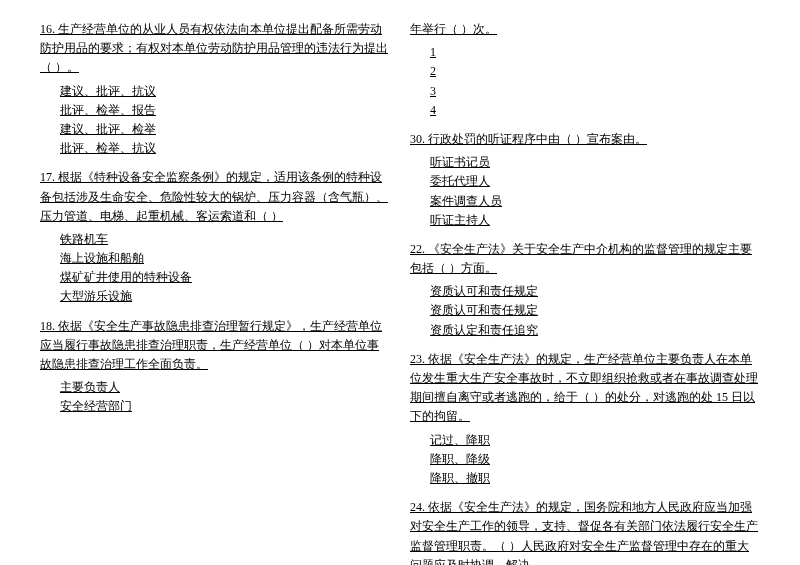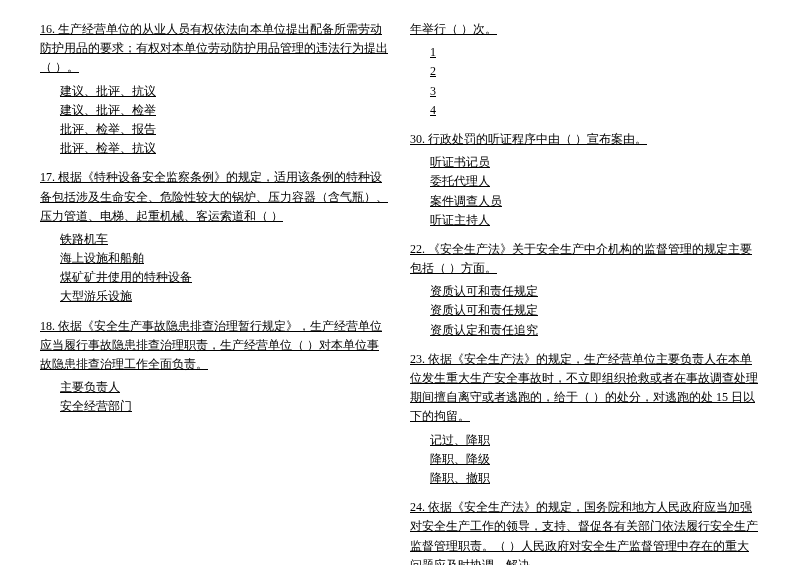--- a/index.html
+++ b/index.html
@@ -44,22 +44,22 @@
 <body>
 
 <div class="page-content">
   <div class="two-col">
 
     <div class="col">
 
       <div class="question-block">
         <div class="question-text">16. 生产经营单位的从业人员有权依法向本单位提出配备所需劳动防护用品的要求；有权对本单位劳动防护用品管理的违法行为提出（    ）。</div>
         <div class="option">建议、批评、抗议</div>
+        <div class="option">批评、检举、报告</div>
         <div class="option">建议、批评、检举</div>
-        <div class="option">批评、检举、报告</div>
         <div class="option">批评、检举、抗议</div>
       </div>
 
       <div class="question-block">
         <div class="question-text">17. 根据《特种设备安全监察条例》的规定，适用该条例的特种设备包括涉及生命安全、危险性较大的锅炉、压力容器（含气瓶）、压力管道、电梯、起重机械、客运索道和（    ）</div>
         <div class="option">铁路机车</div>
         <div class="option">海上设施和船舶</div>
         <div class="option">煤矿矿井使用的特种设备</div>
         <div class="option">大型游乐设施</div>
       </div>

